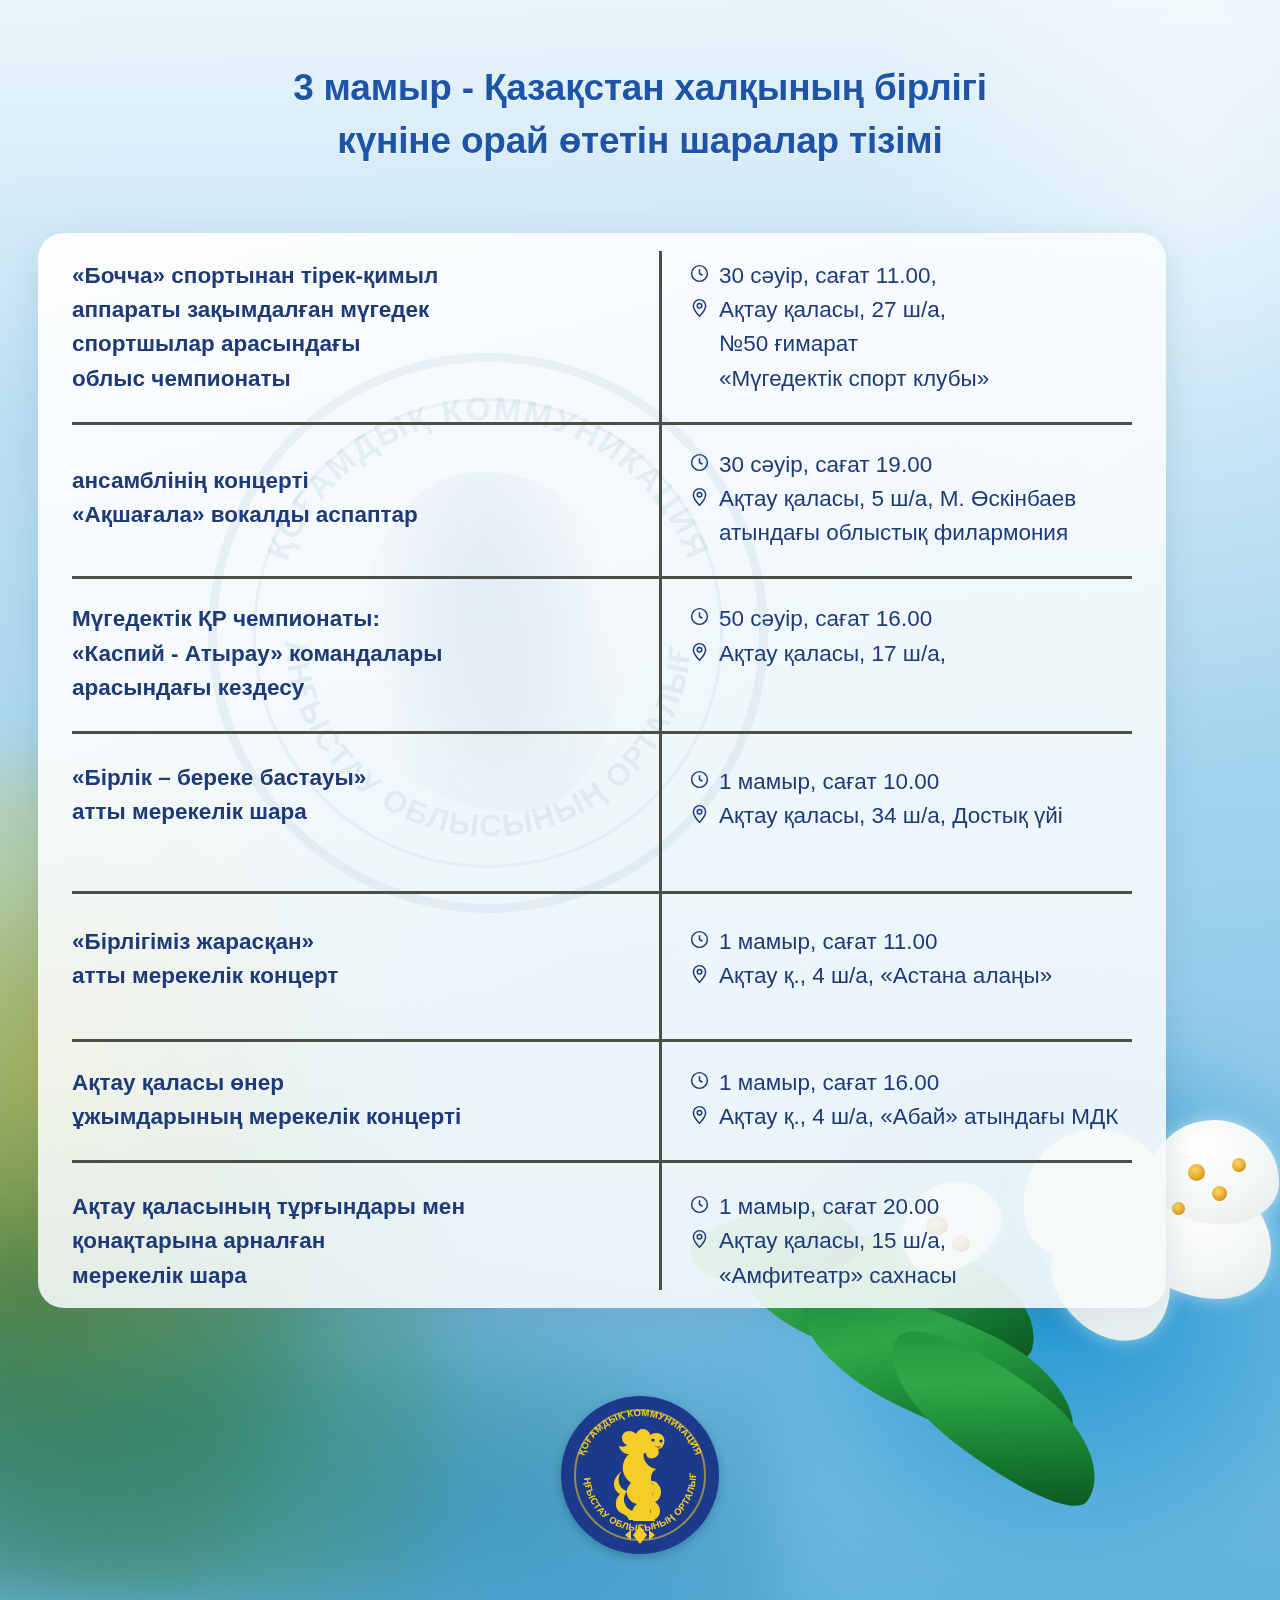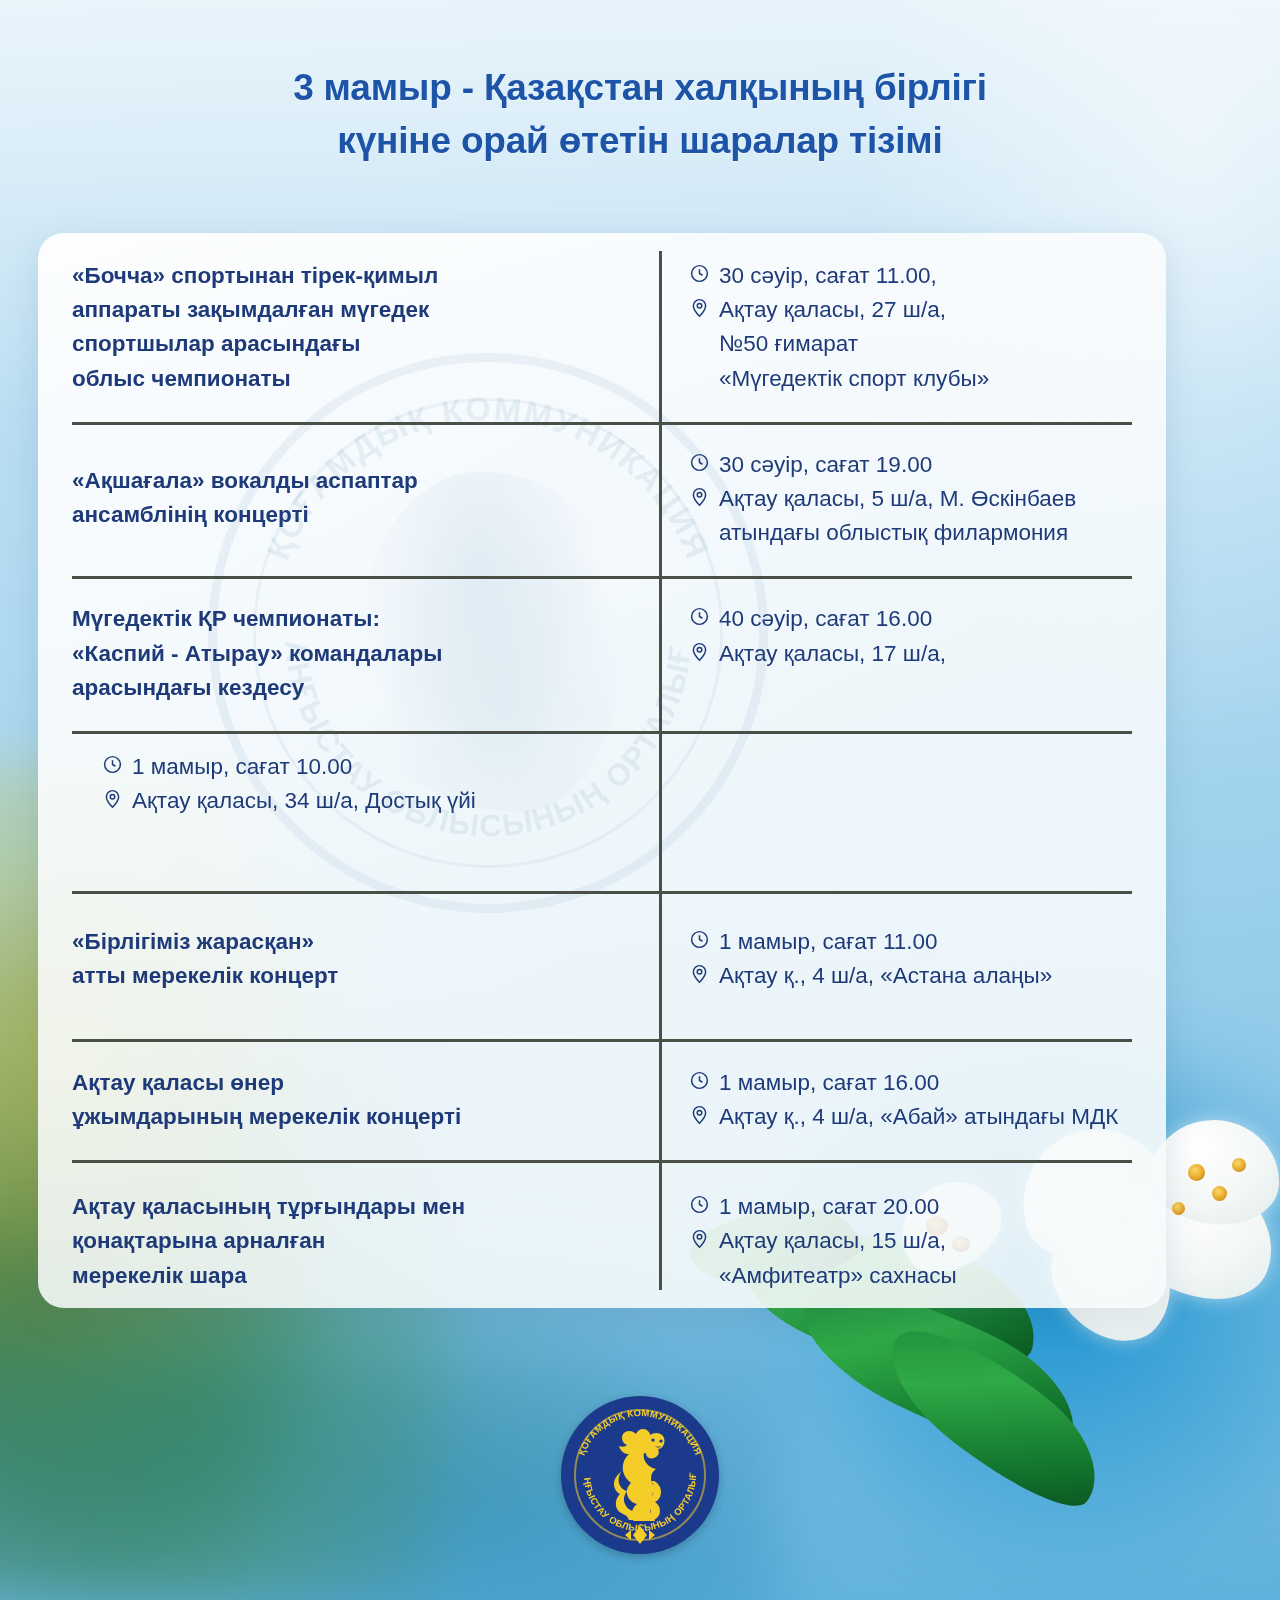--- a/index.html
+++ b/index.html
@@ -317,22 +317,22 @@
           </div>
           <div class="line cont">
             <span class="ic"></span>
             <span class="tx">«Мүгедектік спорт клубы»</span>
           </div>
         </div>
       </div>
 
       <div class="row" style="min-height:146px;">
         <div class="col-left" style="padding-top:42px;">
+          <div>ансамблінің концерті</div>
           <div>«Ақшағала» вокалды аспаптар</div>
-          <div>ансамблінің концерті</div>
         </div>
         <div class="col-right" style="padding-top:26px;">
           <div class="line">
             <span class="ic">
               <svg width="21" height="21" viewBox="0 0 24 24" fill="none" stroke="#1e3a78" stroke-width="1.7">
                 <circle cx="12" cy="12" r="9"></circle>
                   <path d="M12 7v5l3.4 2"></path>
               </svg>
             </span>
             <span class="tx">30 сәуір, сағат 19.00</span>
@@ -360,36 +360,40 @@
           <div>арасындағы кездесу</div>
         </div>
         <div class="col-right">
           <div class="line">
             <span class="ic">
               <svg width="21" height="21" viewBox="0 0 24 24" fill="none" stroke="#1e3a78" stroke-width="1.7">
                 <circle cx="12" cy="12" r="9"></circle>
                   <path d="M12 7v5l3.4 2"></path>
               </svg>
             </span>
-            <span class="tx">40 сәуір, сағат 16.00</span>
+            <span class="tx">50 сәуір, сағат 16.00</span>
           </div>
           <div class="line">
             <span class="ic">
               <svg width="21" height="21" viewBox="0 0 24 24" fill="none" stroke="#1e3a78" stroke-width="1.7">
                 <path d="M12 22s7-7.1 7-12a7 7 0 1 0-14 0c0 4.9 7 12 7 12z"></path>
                   <circle cx="12" cy="10" r="2.6"></circle>
               </svg>
             </span>
             <span class="tx">Ақтау қаласы, 17 ш/а,</span>
           </div>
         </div>
       </div>
 
       <div class="row" style="min-height:160px;">
-        <div class="col-right" style="padding-top:19px;">
+        <div class="col-left" style="padding-top:30px;">
+          <div>«Бірлік – береке бастауы»</div>
+          <div>атты мерекелік шара</div>
+        </div>
+        <div class="col-right" style="padding-top:34px;">
           <div class="line">
             <span class="ic">
               <svg width="21" height="21" viewBox="0 0 24 24" fill="none" stroke="#1e3a78" stroke-width="1.7">
                 <circle cx="12" cy="12" r="9"></circle>
                   <path d="M12 7v5l3.4 2"></path>
               </svg>
             </span>
             <span class="tx">1 мамыр, сағат 10.00</span>
           </div>
           <div class="line">

